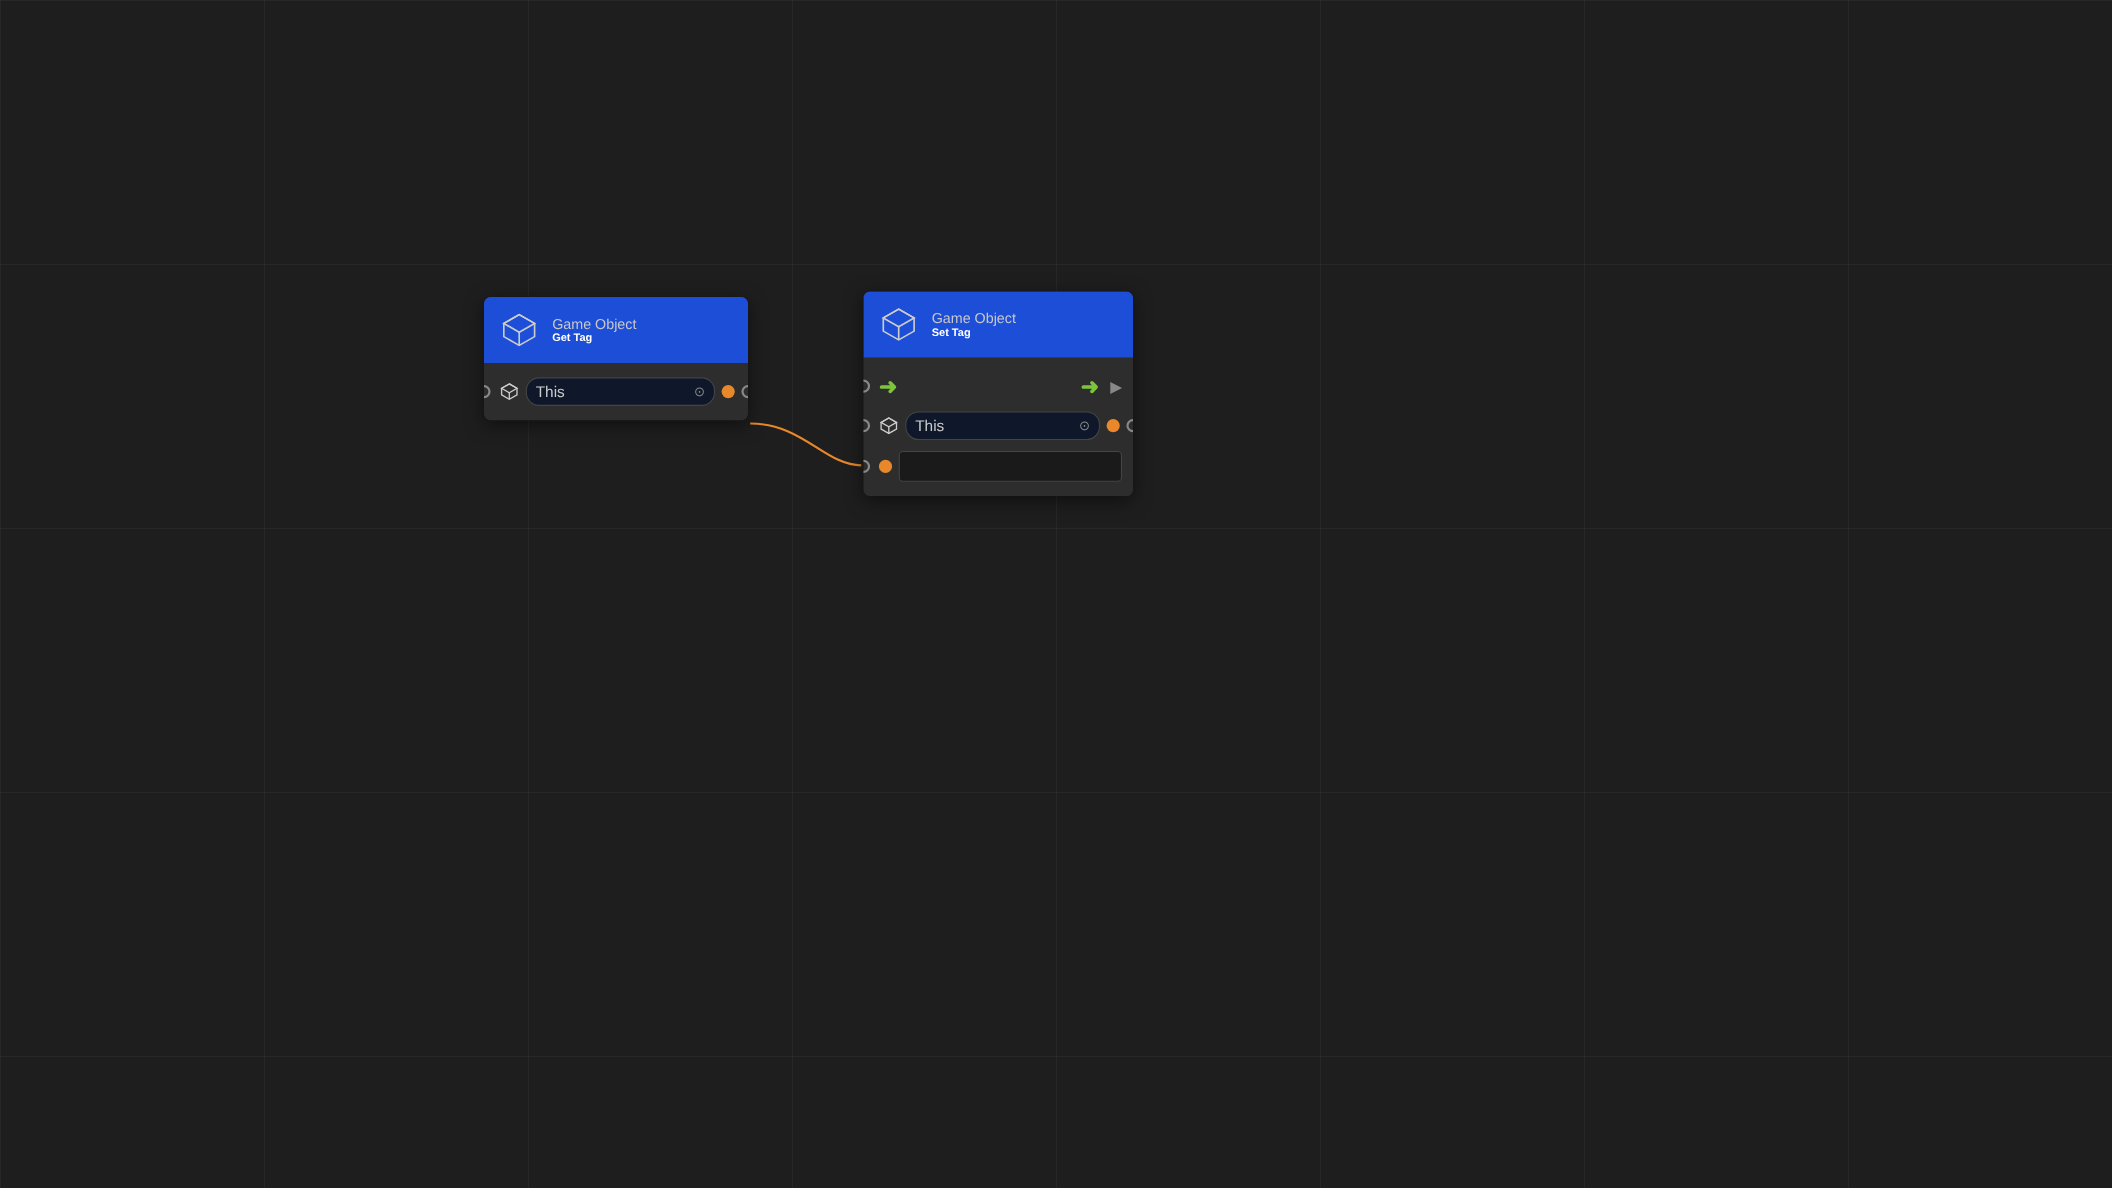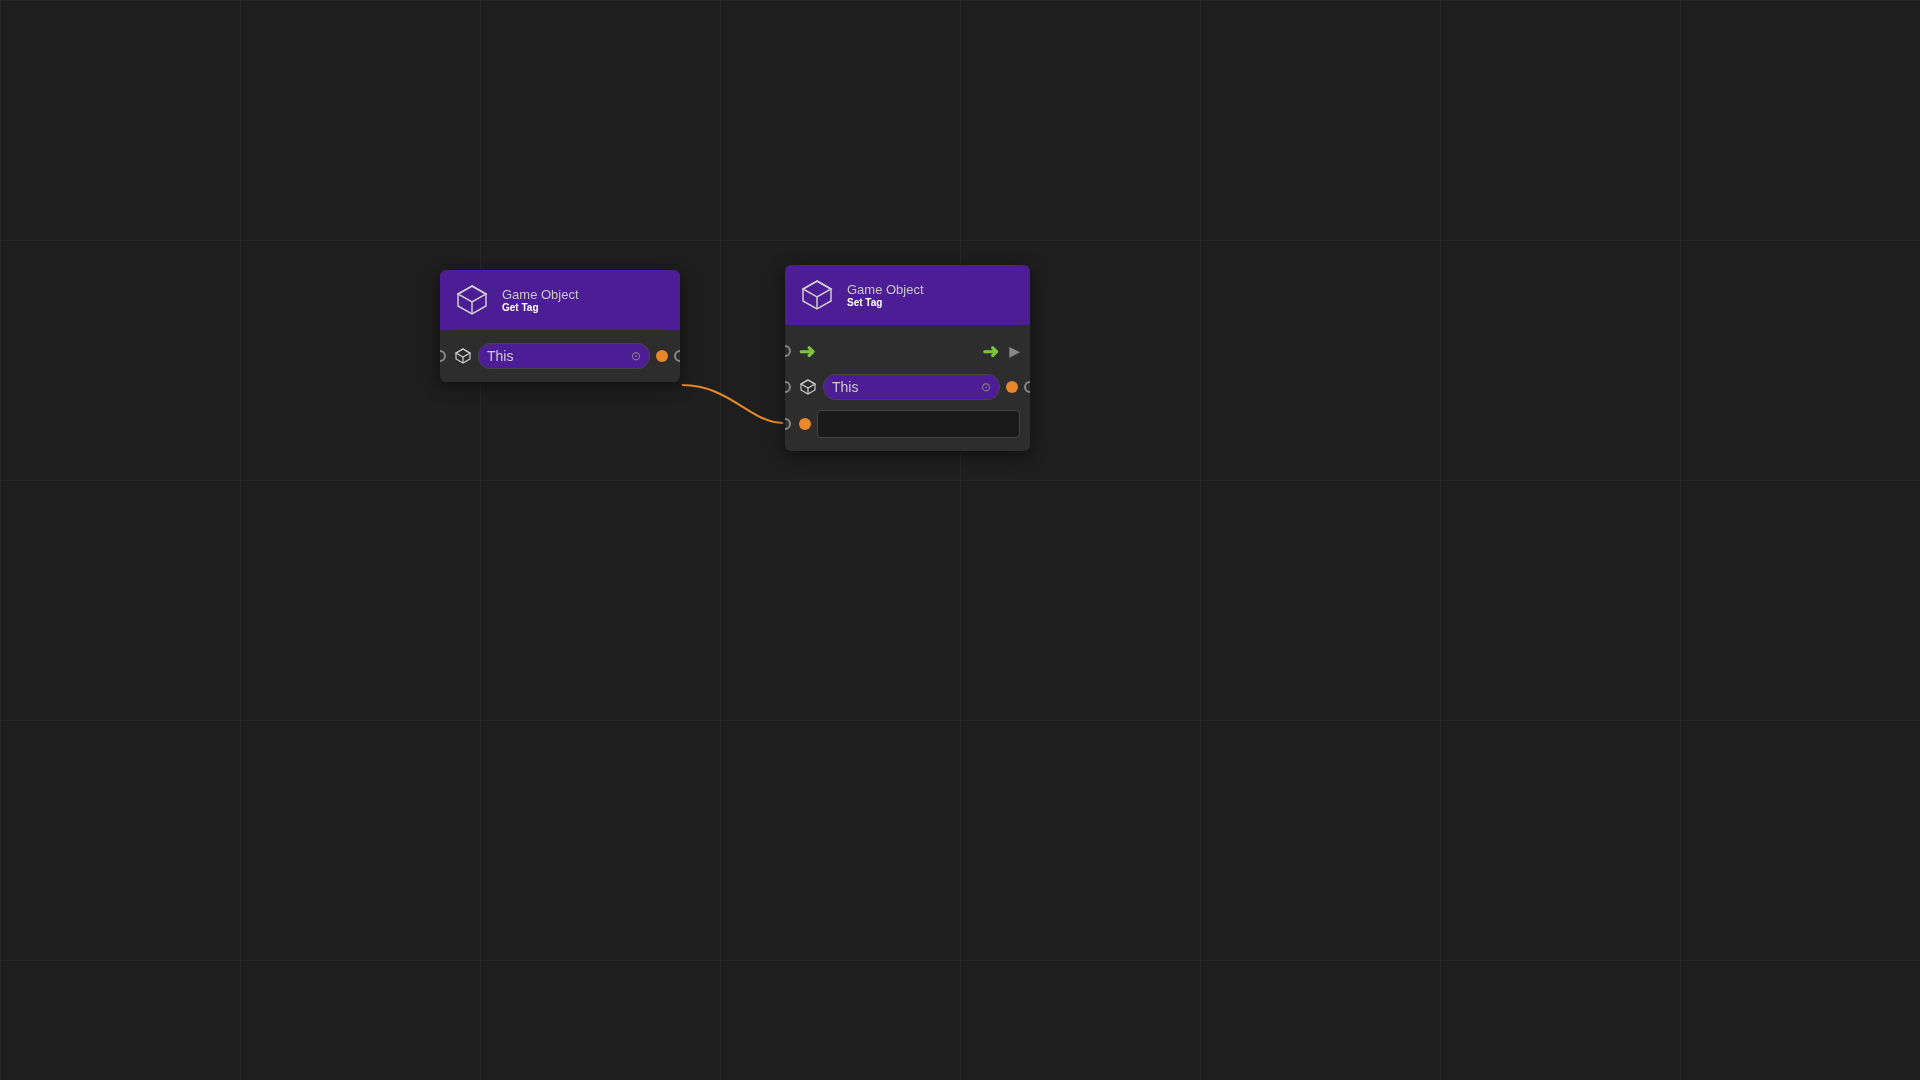--- a/index.html
+++ b/index.html
@@ -32,21 +32,21 @@
     .node {
       position: absolute;
       border-radius: 6px;
       overflow: hidden;
       background: #2d2d2d;
       box-shadow: 0 4px 16px rgba(0,0,0,0.5);
       min-width: 230px;
     }
 
     .node-header {
-      background: #4c1d95;
+      background: #1d4ed8;
       padding: 12px 14px;
       display: flex;
       align-items: center;
       gap: 12px;
     }
 
     .node-icon {
       width: 36px;
       height: 36px;
       flex-shrink: 0;
@@ -98,21 +98,21 @@
       background: transparent;
       flex-shrink: 0;
     }
 
     .port-orange {
       background: #e8882a;
     }
 
     
     .node-input {
-      background: #4c1d95;
+      background: #0f172a;
       border: 1px solid #444;
       border-radius: 12px;
       color: #ddd;
       font-size: 13px;
       padding: 4px 8px;
       flex: 1;
       display: flex;
       align-items: center;
       gap: 6px;
     }

